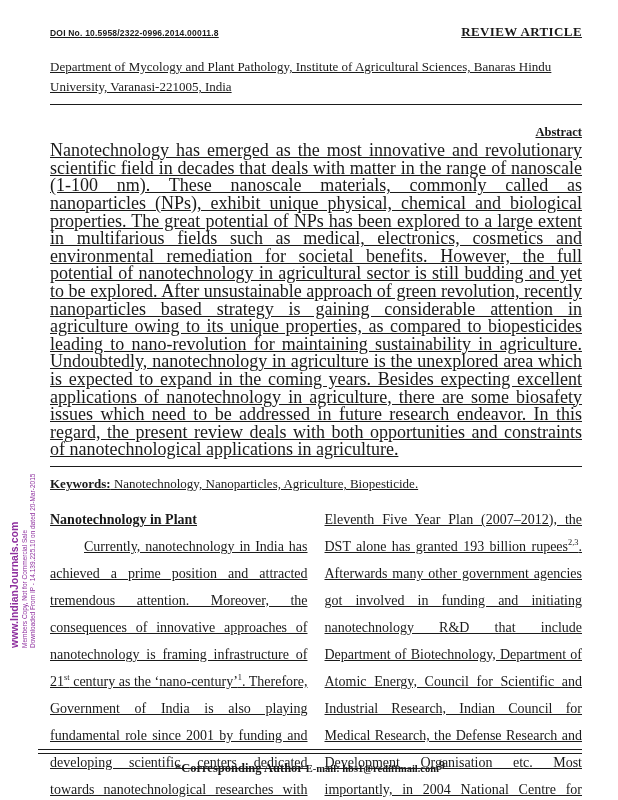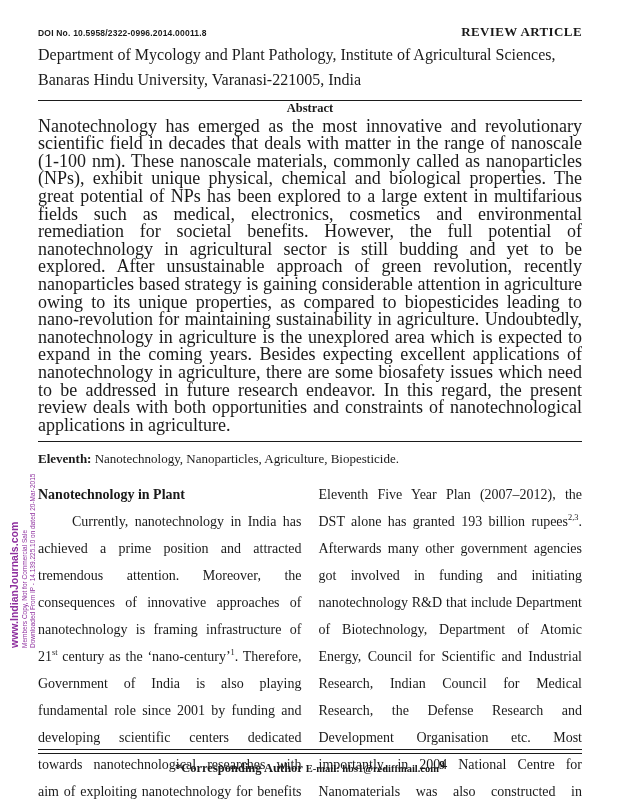--- a/index.html
+++ b/index.html
@@ -4,42 +4,42 @@
 <style>
   html,body { margin:0; padding:0; }
   body {
     width:618px; height:800px;
     background:#ffffff;
     color:#1a1a1a;
     font-family:"Liberation Serif", serif;
     position:relative;
     overflow:hidden;
   }
-  .page { position:absolute; inset:0; padding:24px 36px 0 38px; box-sizing:border-box; }
+  .page { position:absolute; inset:0; padding:24px 36px 0 50px; box-sizing:border-box;text-decoration:underline; }
 
   
   .hdr-row { display:flex; justify-content:space-between; align-items:baseline; }
   .doi {
     font-family:"Liberation Sans", sans-serif;
     font-size:8.5px; font-weight:bold; letter-spacing:.2px;
   }
   .article-type { font-size:13px; font-weight:bold; letter-spacing:.4px; }
 
   
   .title {
     font-size:20px; font-weight:bold; text-align:center;
     line-height:1.55; max-width:500px; margin:6px auto 0 auto;
   }
   .authors { font-size:13px; font-weight:bold; margin-top:10px; }
-  .affiliation { font-size:16px; line-height:1.55; margin-top:3px; }
+  .affiliation { font-size:13px; line-height:1.55; margin-top:17px; }
 
   .rule { border:0; border-top:1.8px solid #1b1b1b; margin:7px 0 0 0; }
 
   
-  .abstract-head { text-align:center; font-weight:bold; font-size:12.5px; margin-top:0; }
+  .abstract-head { text-align:right; font-weight:bold; font-size:12.5px; margin-top:20px; }
   .abstract-text {
     font-size:18px; line-height:17.6px; text-align:justify; margin-top:2px;
   }
   .keywords { font-size:13px; margin-top:9px; }
   .keywords b { font-weight:bold; }
 
   
   .columns { display:flex; gap:17px; margin-top:14px; }
   .col { flex:1 1 0; font-size:14px; line-height:27px; text-align:justify; }
   .col-heading { font-weight:bold; }
@@ -85,21 +85,21 @@
   <div class="affiliation">Department of Mycology and Plant Pathology, Institute of Agricultural Sciences, Banaras Hindu University, Varanasi-221005, India</div>
 
   <hr class="rule">
 
   <div class="abstract-head">Abstract</div>
   <div class="abstract-text">Nanotechnology has emerged as the most innovative and revolutionary scientific field in decades that deals with matter in the range of nanoscale (1-100 nm). These nanoscale materials, commonly called as nanoparticles (NPs), exhibit unique physical, chemical and biological properties. The great potential of NPs has been explored to a large extent in multifarious fields such as medical, electronics, cosmetics and environmental remediation for societal benefits.  However, the full potential of nanotechnology in agricultural sector is still budding and yet to be explored. After unsustainable approach of green revolution, recently nanoparticles based strategy is gaining considerable attention in agriculture owing to its unique properties, as compared to biopesticides leading to nano-revolution for maintaining sustainability in agriculture. Undoubtedly, nanotechnology in agriculture is the unexplored area which is expected to expand in the coming years. Besides expecting excellent applications of nanotechnology in agriculture, there are some biosafety issues which need to be addressed in future research endeavor. In this regard, the present review deals with both opportunities and constraints of nanotechnological applications in agriculture.</div>
 
   <hr class="rule">
 
   <div class="keywords">
-    <b>Eleventh:</b><span> Nanotechnology, Nanoparticles, Agriculture, Biopesticide.</span>
+    <b>Keywords:</b><span> Nanotechnology, Nanoparticles, Agriculture, Biopesticide.</span>
   </div>
 
   <div class="columns">
 
     <div class="col">
       <div class="col-heading">Nanotechnology in Plant</div>
       <p class="para indent"><span>Currently, nanotechnology in India has achieved a prime position and attracted tremendous attention. Moreover, the consequences of innovative approaches of nanotechnology is framing infrastructure of 21</span><sup>st</sup><span> century as the ‘nano-century’</span><sup>1</sup><span>. Therefore, Government of India is also playing fundamental role since 2001 by funding and developing scientific centers dedicated towards nanotechnological researches with aim of exploiting nanotechnology for benefits of mankind. The first step towards achieving the goal was launching of Nanoscience and Technology Initiative (NSTI) in the Tenth Five Year Plan (2002–2007) with budget of ~60 million rupees. Further, the Department of Science and Technology (DST) took lead in expanding the descendent of the NSTI by creating nano-mission with budget of ~10 billion rupees for five years. Moreover, in the</span></p>
     </div>
 
     <div class="col">

